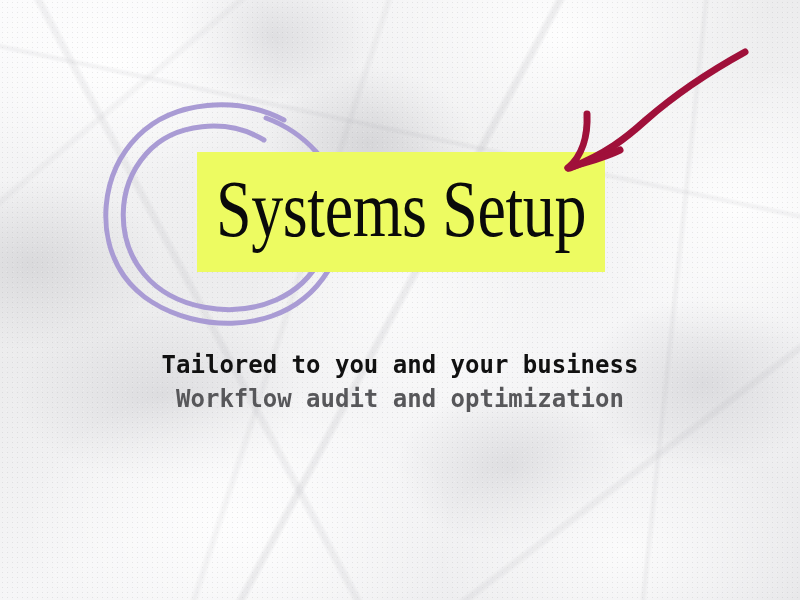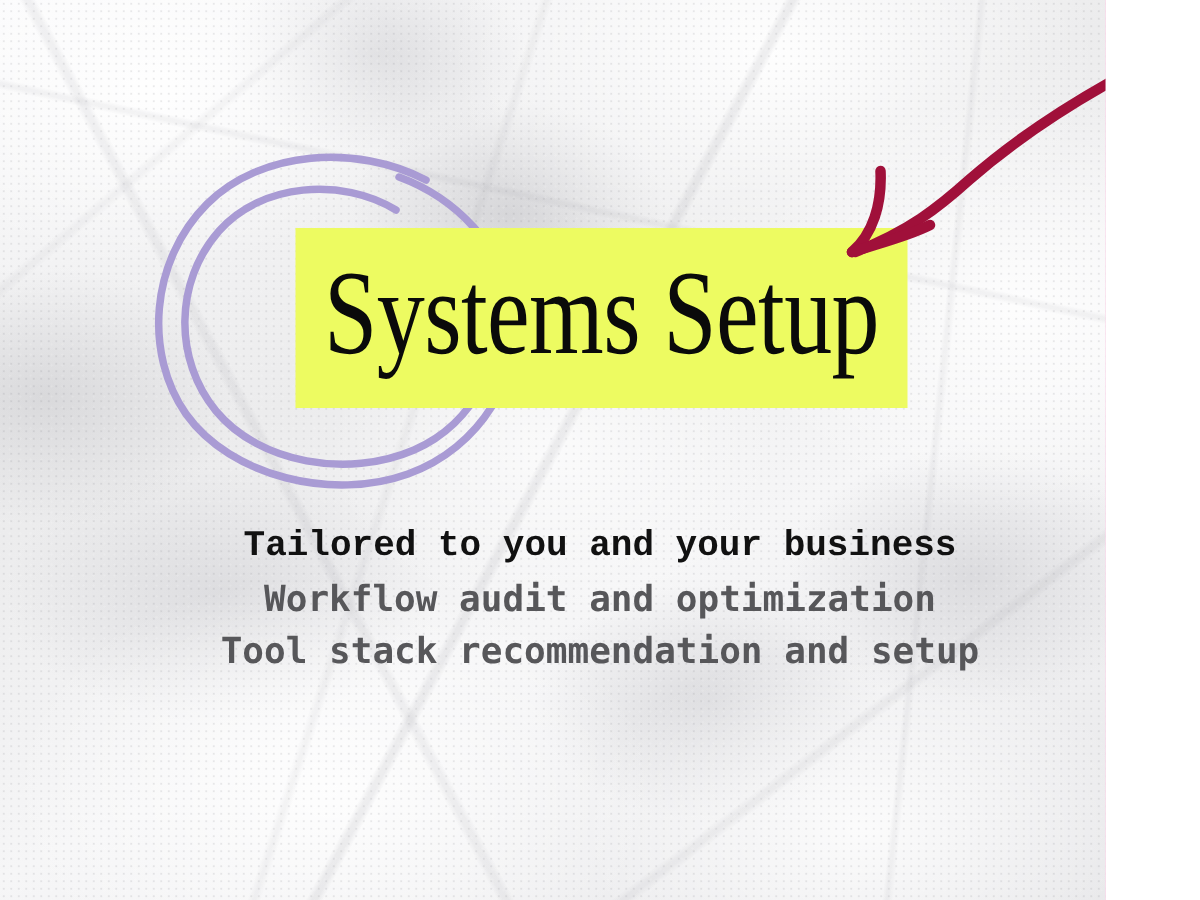--- a/index.html
+++ b/index.html
@@ -6,21 +6,21 @@
     margin: 0;
     padding: 0;
     width: 800px;
     height: 600px;
     overflow: hidden;
     background: #ffffff;
   }
 
   .slide {
     position: relative;
-    width: 737px;
+    width: 800px;
     height: 600px;
     overflow: hidden;
     background: #f9a8d4;
     font-family: "Liberation Sans", sans-serif;
   }
 
   
   .paper-bg {
     position: absolute;
     inset: 0;
@@ -125,21 +125,20 @@
     width: 800px;
     text-align: center;
     font-family: "DejaVu Sans Mono", "Liberation Mono", monospace;
   }
   .sub-line-1 {
     font-size: 24px;
     font-weight: bold;
     color: #111111;
     line-height: 34px;
     letter-spacing: 0px;
-    font-family: Liberation Mono, monospace;
   }
   .sub-line-2,
   .sub-line-3 {
     font-size: 24px;
     font-weight: bold;
     color: #57575a;
     line-height: 35px;
     letter-spacing: 0px;
   }
 </style>
@@ -168,16 +167,15 @@
     <svg viewBox="0 0 240 145" width="240" height="145" fill="none" aria-hidden="true">
       <path d="M205 12 C176 28, 138 52, 106 80 C86 98, 66 114, 30 128" stroke="#a0103a" stroke-width="7" stroke-linecap="round" fill="none"></path>
       <path d="M28 128 C42 116, 48 96, 47 74" stroke="#a0103a" stroke-width="7" stroke-linecap="round" fill="none"></path>
       <path d="M28 128 C46 122, 64 118, 80 110" stroke="#a0103a" stroke-width="7" stroke-linecap="round" fill="none"></path>
     </svg>
   </div>
 
   <div class="subtitle-block">
     <div class="sub-line-1">Tailored to you and your business</div>
     <div class="sub-line-2">Workflow audit and optimization</div>
-    <div class="sub-line-3">Tool stack recommendation and setup</div>
   </div>
 
 </div>
 
 </body></html>

